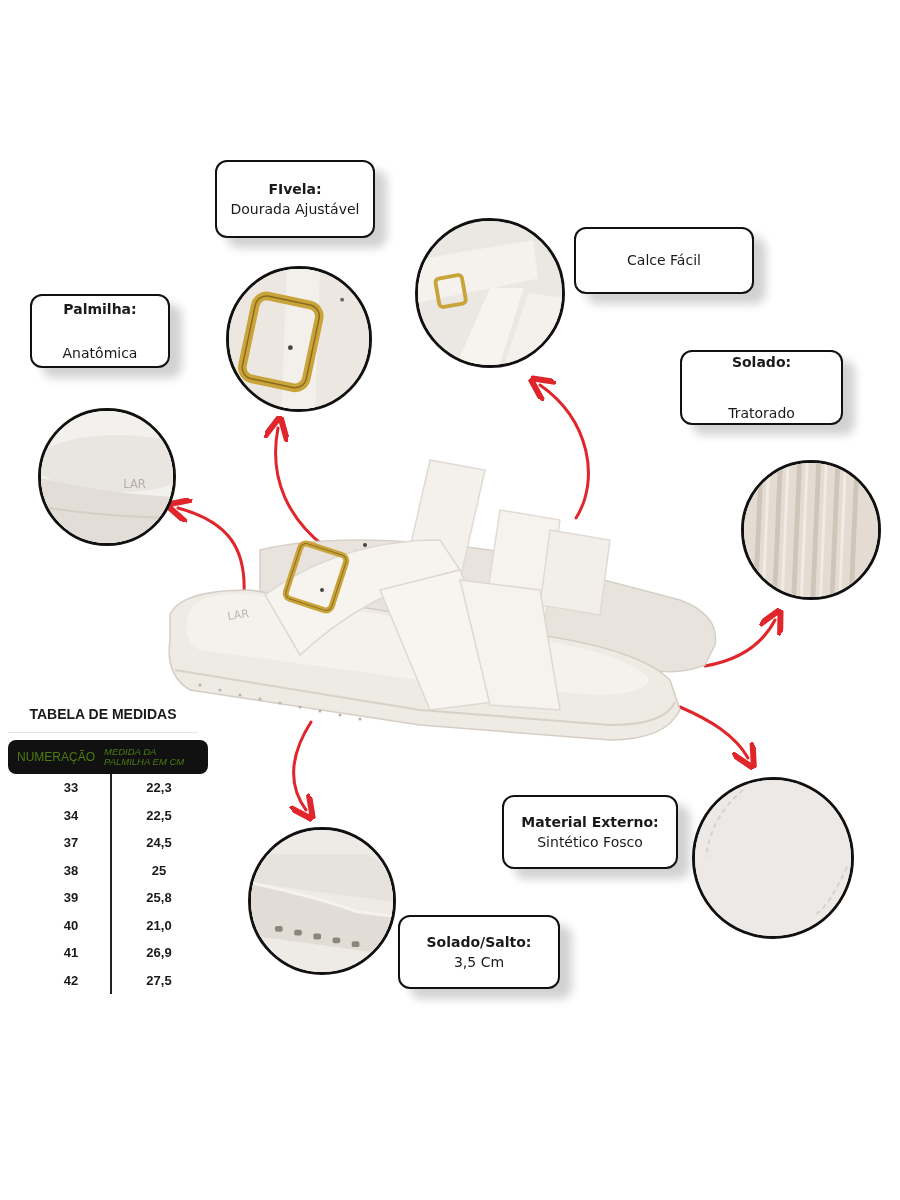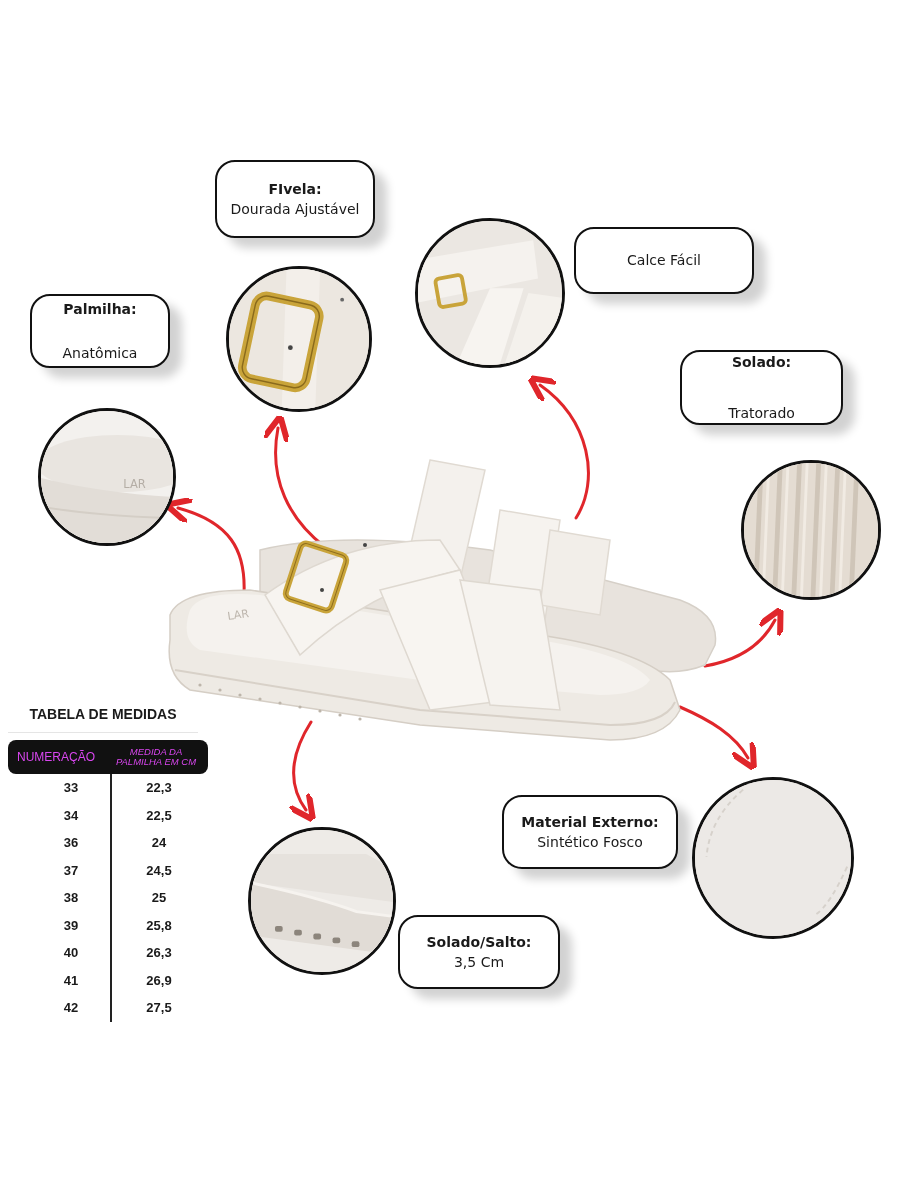--- a/index.html
+++ b/index.html
@@ -3,21 +3,21 @@
 <meta charset="utf-8">
 <style>
   * { box-sizing: border-box; margin: 0; padding: 0; }
   html, body { width: 900px; height: 1200px; background: #ffffff; overflow: hidden; }
   body { position: relative; font-family: "DejaVu Sans", "Liberation Sans", sans-serif; color: #1a1a1a; }
 
   .callout {
     position: absolute;
     background: #ffffff;
     border: 2px solid #111111;
-    border-radius: 20px;
+    border-radius: 12px;
     box-shadow: 12px 10px 10px rgba(0,0,0,0.18);
     display: flex; flex-direction: column; align-items: center; justify-content: center;
     text-align: center;
     font-size: 14px; line-height: 1.45;
   }
   .callout .title { font-weight: bold; }
   .callout .value { font-weight: normal; }
 
   .circle {
     position: absolute;
@@ -29,26 +29,26 @@
   .circle svg { width: 100%; height: 100%; display: block; }
 
   .arrows { position: absolute; left: 0; top: 0; width: 900px; height: 1200px; pointer-events: none; }
 
   .sandal { position: absolute; left: 160px; top: 440px; width: 560px; height: 330px; }
 
   
   .size-table { position: absolute; left: 8px; top: 706px; width: 210px; }
   .size-table .tt { font-family: "Liberation Sans", sans-serif; font-weight: bold; font-size: 14px; text-align: center; width: 190px; padding-bottom: 10px; border-bottom: 1px solid #e5e5e5; }
   .size-table .head {
-    margin-top: 7px; background: #111111; color: #d946ef; border-radius: 8px;
+    margin-top: 7px; background: #111111; color: #4d7c0f; border-radius: 8px;
     height: 34px; width: 200px; display: flex; align-items: center;
     font-family: "Liberation Sans", sans-serif;
   }
   .size-table .head .h1 { width: 96px; font-size: 12px; text-align: center; }
-  .size-table .head .h2 { width: 104px; font-size: 9.5px; font-style: italic; line-height: 1.05; text-align: center; }
+  .size-table .head .h2 { width: 104px; font-size: 9.5px; font-style: italic; line-height: 1.05; }
   .size-table .rows { position: relative; width: 200px; }
   .size-table .rows::before { content: ""; position: absolute; left: 102px; top: 0; bottom: 0; width: 1.5px; background: #222; }
   .size-table .row {
     display: flex; height: 27.5px; align-items: center;
     font-family: "Liberation Sans", sans-serif; font-weight: bold; font-size: 13px;
   }
   .size-table .row .c1 { width: 102px; text-align: center; padding-left: 24px; }
   .size-table .row .c2 { width: 98px; text-align: center; }
 </style>
 </head>
@@ -234,43 +234,39 @@
         <span class="c1">33</span>
         <span class="c2">22,3</span>
       </div>
     <div class="sep" style="top:27px"></div>
     <div class="row">
         <span class="c1">34</span>
         <span class="c2">22,5</span>
       </div>
     <div class="sep" style="top:54px"></div>
     <div class="sep" style="top:82px"></div>
-    <div class="row">
-        <span class="c1">36</span>
-        <span class="c2">24</span>
-      </div>
     <div class="sep" style="top:110px"></div>
     <div class="row">
         <span class="c1">37</span>
         <span class="c2">24,5</span>
       </div>
     <div class="sep" style="top:137px"></div>
     <div class="row">
         <span class="c1">38</span>
         <span class="c2">25</span>
       </div>
     <div class="sep" style="top:165px"></div>
     <div class="row">
         <span class="c1">39</span>
         <span class="c2">25,8</span>
       </div>
     <div class="sep" style="top:192px"></div>
     <div class="row">
         <span class="c1">40</span>
-        <span class="c2">26,3</span>
+        <span class="c2">21,0</span>
       </div>
     <div class="sep" style="top:220px"></div>
     <div class="row">
         <span class="c1">41</span>
         <span class="c2">26,9</span>
       </div>
     <div class="sep" style="top:247px"></div>
     <div class="row">
         <span class="c1">42</span>
         <span class="c2">27,5</span>

